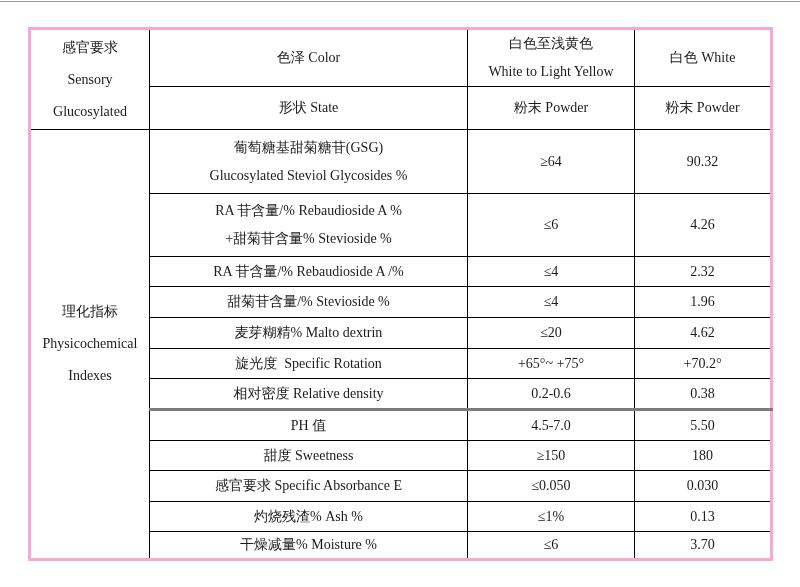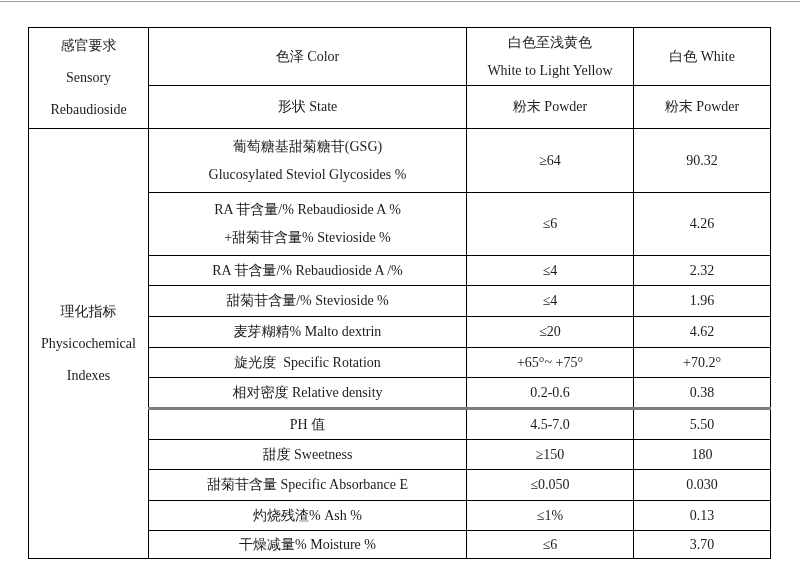--- a/index.html
+++ b/index.html
@@ -23,21 +23,21 @@
     height: 1px;
     background: #9b9b9b;
   }
   table.spec {
     position: absolute;
     left: 28px;
     top: 27px;
     width: 742px;
     border-collapse: collapse;
     table-layout: fixed;
-    border: 1px solid #f9a8d4;
+    border: 3px solid #f9a8d4;
     font-size: 14px;
   }
   table.spec td {
     border: 1px solid #000000;
     text-align: center;
     vertical-align: middle;
     padding: 0 2px;
     overflow: hidden;
   }
   .ln { white-space: pre-wrap; }
@@ -55,21 +55,21 @@
     <col style="width:120px">
       <col style="width:318px">
       <col style="width:167px">
       <col style="width:137px">
   </colgroup>
   <tbody>
     <tr style="height:58px">
       <td rowspan="2" class="group">
         <span class="ln">感官要求</span>
         <span class="ln">Sensory</span>
-        <span class="ln">Rebaudioside</span>
+        <span class="ln">Glucosylated</span>
       </td>
       <td>
         <span class="ln">色泽 Color</span>
       </td>
       <td class="ml">
         <span class="ln">白色至浅黄色</span>
         <span class="ln">White to Light Yellow</span>
       </td>
       <td>
         <span class="ln">白色 White</span>
@@ -187,21 +187,21 @@
       </td>
       <td>
         <span class="ln">≥150</span>
       </td>
       <td>
         <span class="ln">180</span>
       </td>
     </tr>
     <tr style="height:31px">
       <td>
-        <span class="ln">甜菊苷含量 Specific Absorbance E</span>
+        <span class="ln">感官要求 Specific Absorbance E</span>
       </td>
       <td>
         <span class="ln">≤0.050</span>
       </td>
       <td>
         <span class="ln">0.030</span>
       </td>
     </tr>
     <tr style="height:30px">
       <td>

